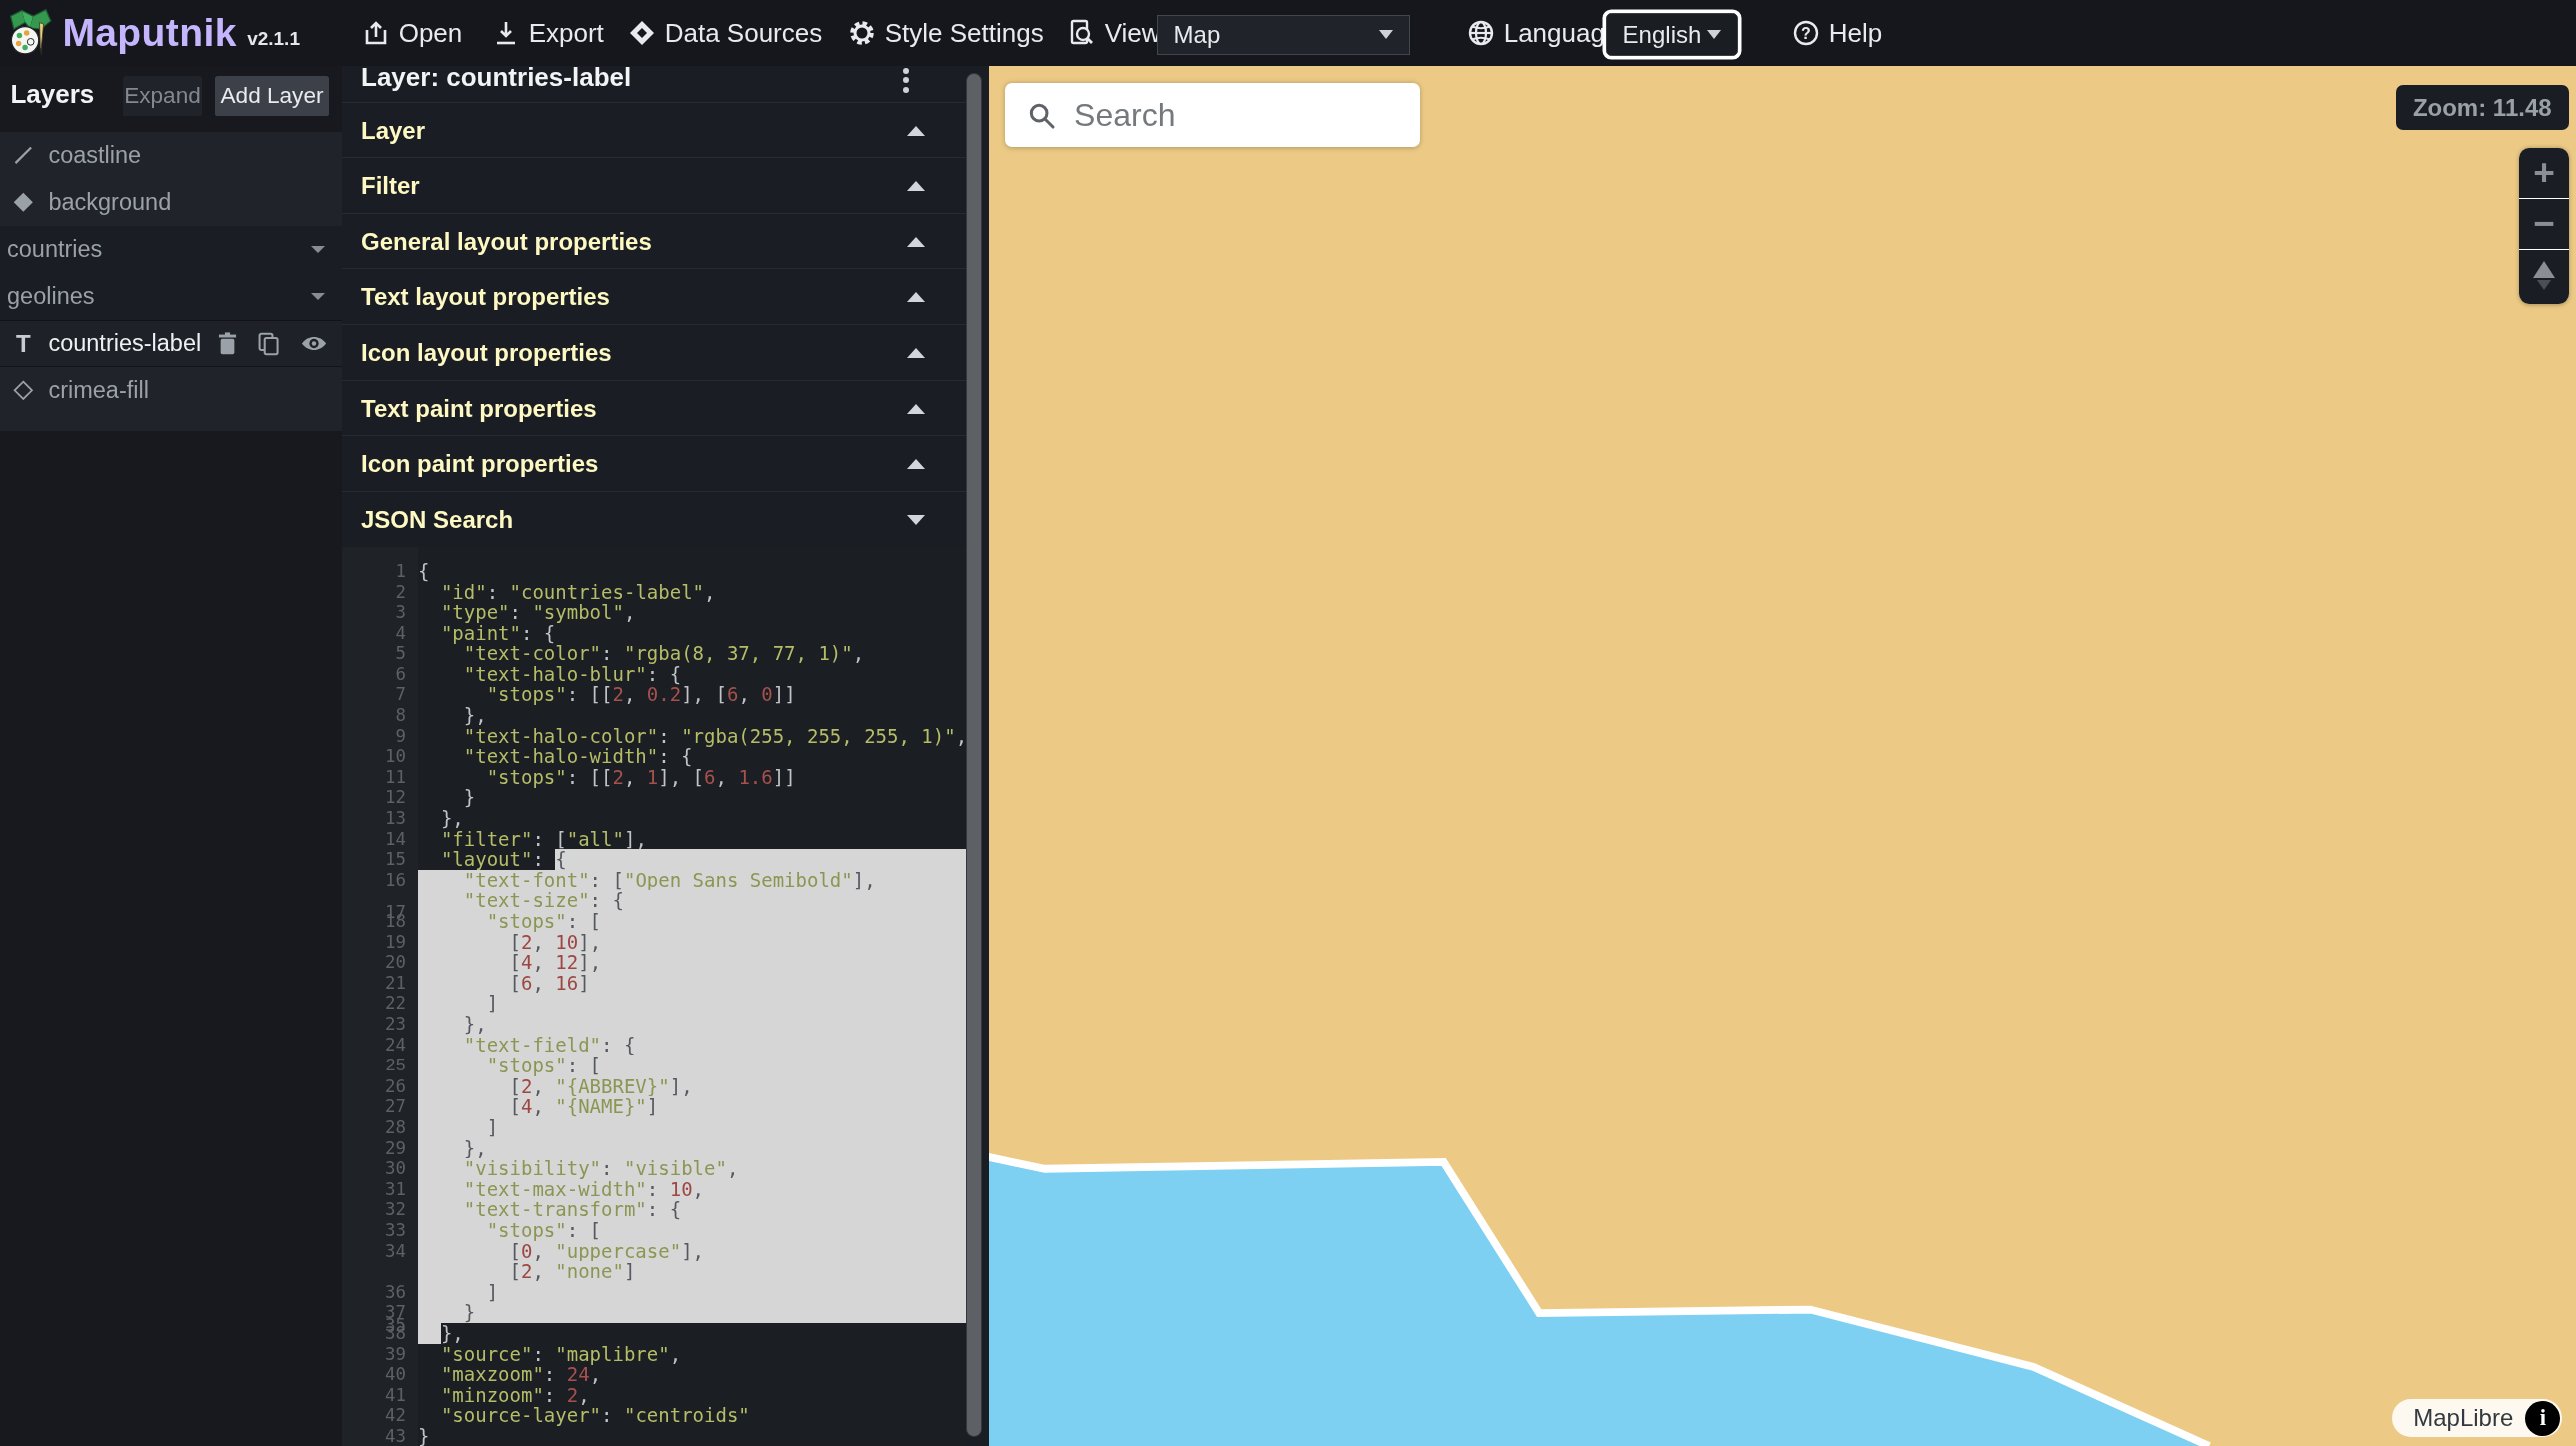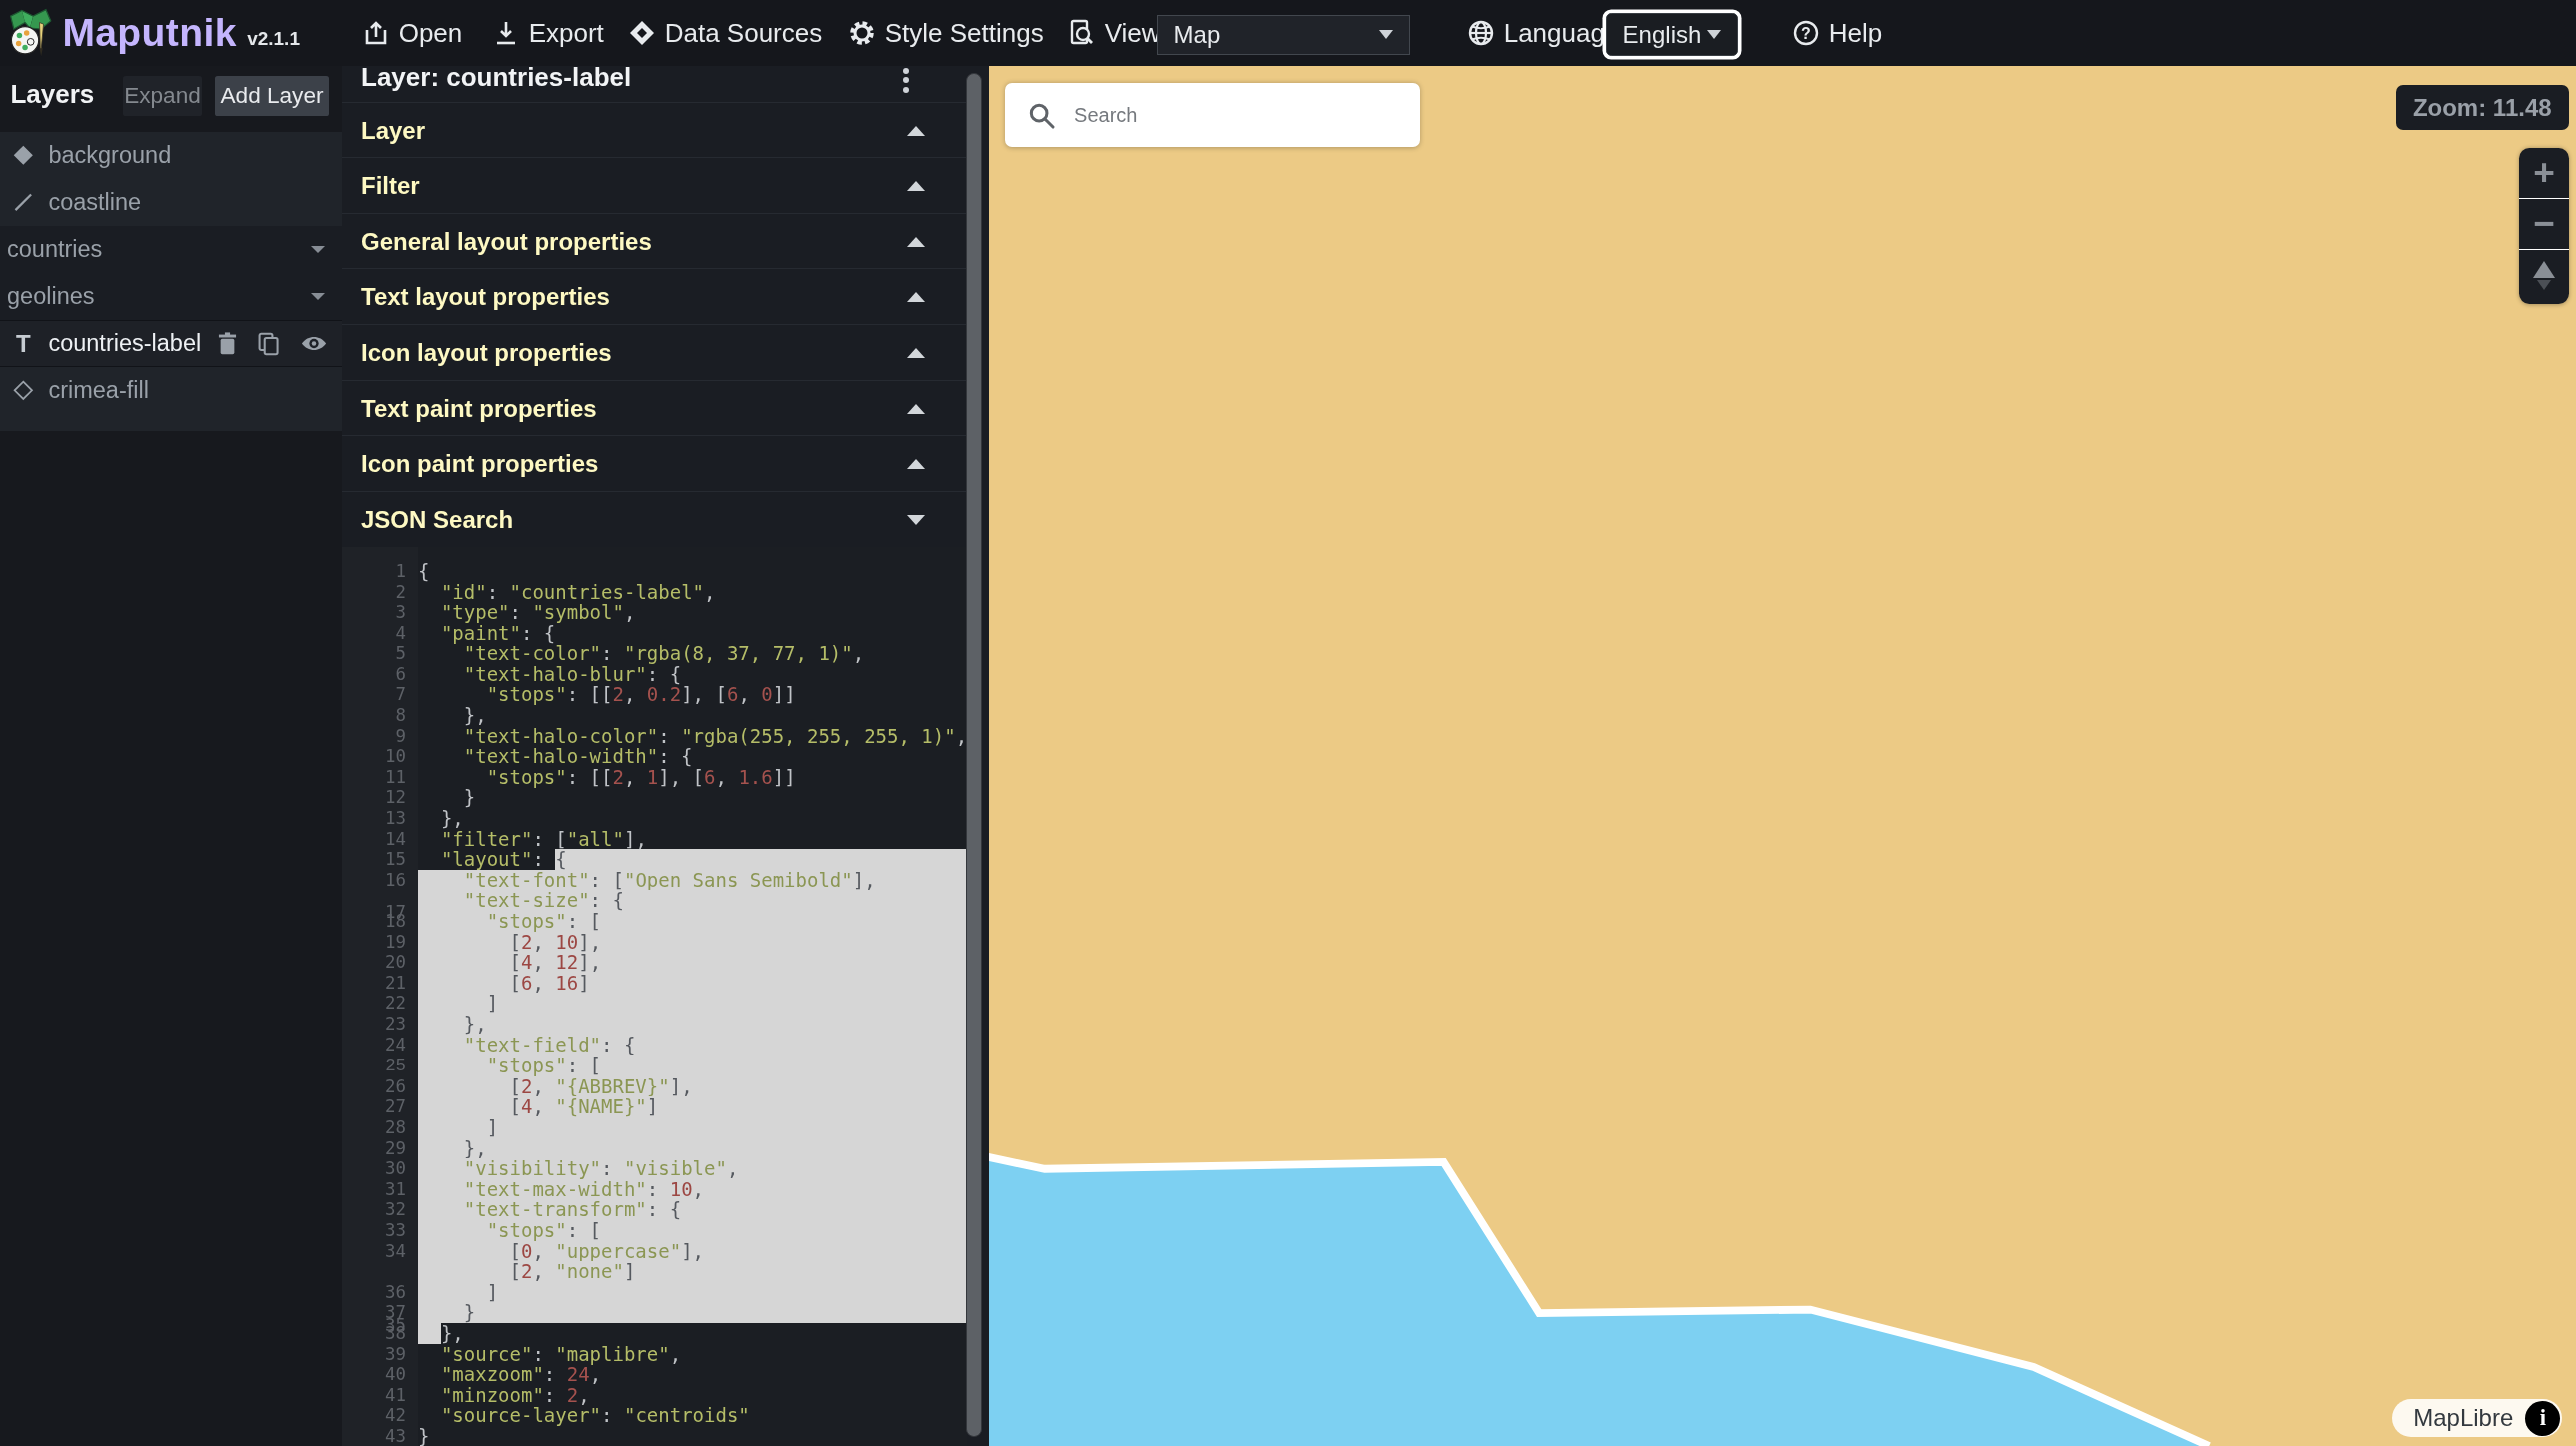--- a/index.html
+++ b/index.html
@@ -104,21 +104,21 @@
                  background:#5d6166; border-radius:7.8px; border:0.9px solid #34373c; }
 
   
   .map { position:absolute; left:989px; top:66px; width:1587px; height:1380px;
          background:#ecca85; z-index:5; }
   .map svg.water { position:absolute; left:0; top:0; }
   .searchbox { position:absolute; left:15.6px; top:17.4px; width:415px; height:64px;
                background:#ffffff; border-radius:7px; display:flex; align-items:center;
                box-shadow:0 0.9px 5.2px rgba(0,0,0,.25); }
   .searchbox svg { margin-left:22.6px; }
-  .searchbox input { border:none; outline:none; font-size:20px; color:#333;
+  .searchbox input { border:none; outline:none; font-size:32px; color:#333;
                      margin-left:17.4px; width:313px; background:transparent;
                      font-family:"Liberation Sans", sans-serif; }
   .searchbox input::placeholder { color:#75797e; }
   .zoom-pill { position:absolute; right:7px; top:19px; height:45px; background:#1a1d23;
                border-radius:7px; color:#9aa0a8; font-size:24px; font-weight:bold;
                display:flex; align-items:center; padding:0 17.4px; }
   .zoom-ctl { position:absolute; right:7px; top:82px; width:50px; height:156px;
               background:#1a1d23; border-radius:10.4px; overflow:hidden;
               box-shadow:0 0.9px 4.3px rgba(0,0,0,.3); }
   .zbtn { width:50px; height:51px; display:flex; align-items:center; justify-content:center;
@@ -178,32 +178,32 @@
   <div class="sidebar">
     <div class="sb-head">
       <div class="sb-title">Layers</div>
       <div class="sb-btn btn-expand">Expand</div>
       <div class="sb-btn btn-addlayer">Add Layer</div>
     </div>
     <div class="sb-rows" id="sb-rows">
         <div class="sb-row row-item">
           <span class="licon">
             <svg width="22.6" height="22.6" viewBox="0 0 26 26">
+              <line x1="4" y1="22" x2="22" y2="4" stroke="#9aa1a9" stroke-width="2.6"></line>
+            </svg>
+          </span>
+          <span>coastline</span>
+        </div>
+        <div class="sb-row row-item">
+          <span class="licon">
+            <svg width="22.6" height="22.6" viewBox="0 0 26 26">
               <polygon points="13,2 24,13 13,24 2,13" fill="#9aa1a9"></polygon>
             </svg>
           </span>
           <span>background</span>
-        </div>
-        <div class="sb-row row-item">
-          <span class="licon">
-            <svg width="22.6" height="22.6" viewBox="0 0 26 26">
-              <line x1="4" y1="22" x2="22" y2="4" stroke="#9aa1a9" stroke-width="2.6"></line>
-            </svg>
-          </span>
-          <span>coastline</span>
         </div>
         <div class="sb-row row-group">
           <span>countries</span>
           <span class="gchev"></span>
         </div>
         <div class="sb-row row-group">
           <span>geolines</span>
           <span class="gchev"></span>
         </div>
         <div class="sb-row row-selected">

